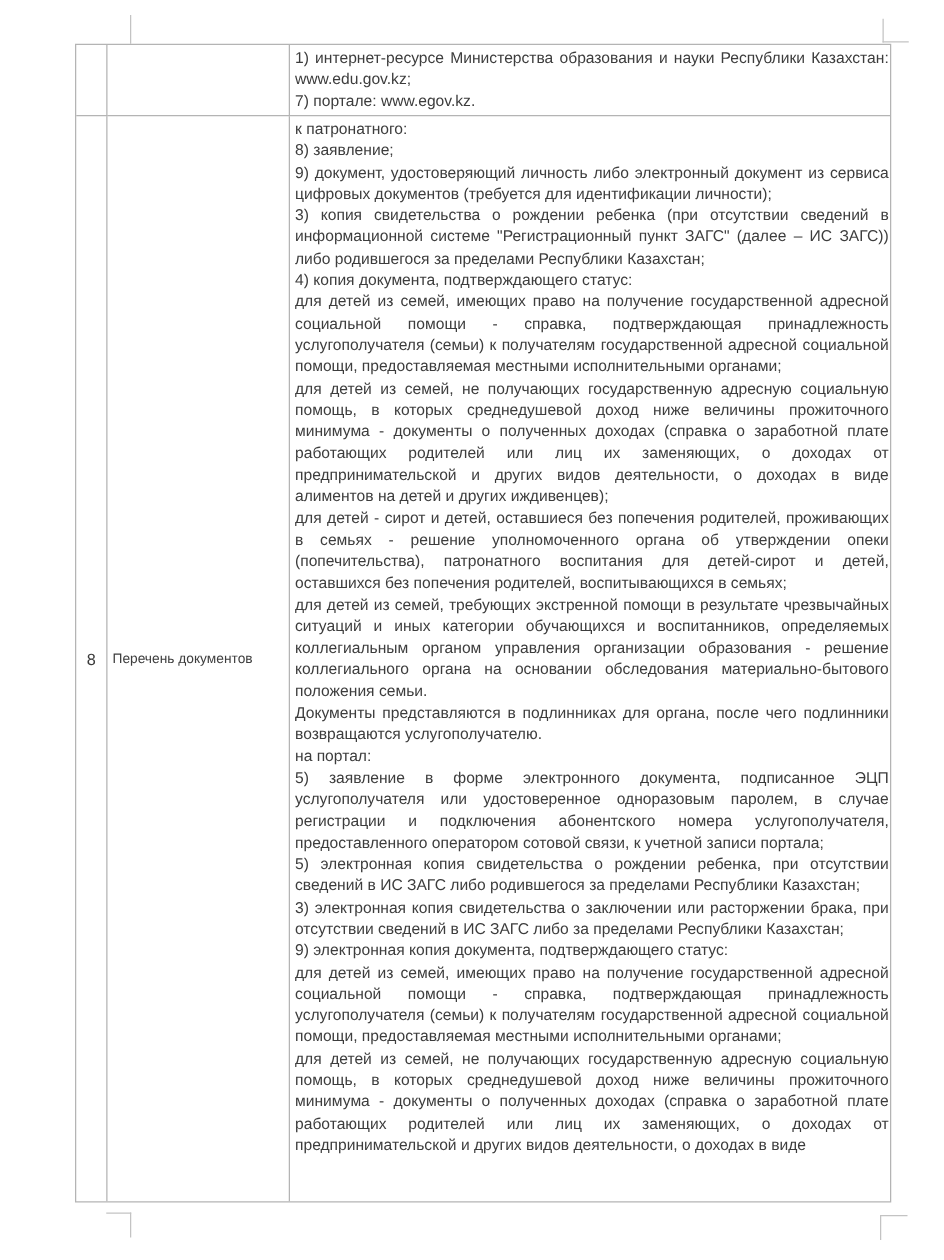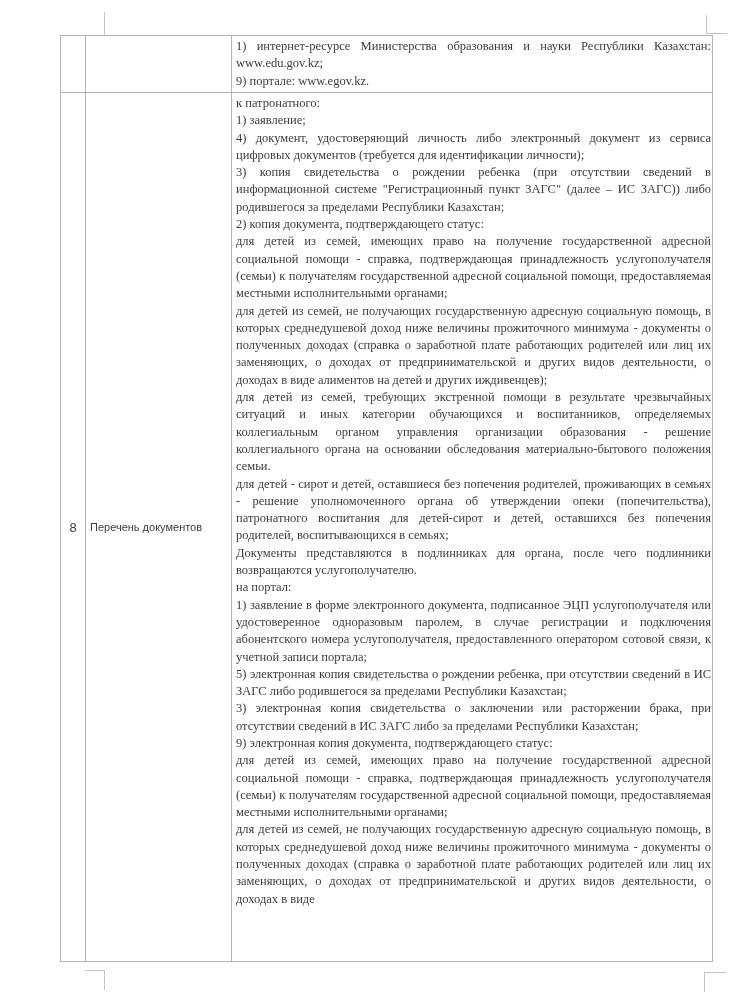--- a/index.html
+++ b/index.html
@@ -64,21 +64,20 @@
     display: flex;
     align-items: center;
     padding-left: 4px;
     font-size: 11px;
   }
   .cell-content {
     padding: 2px 1px 2px 4px;
     font-size: 12.5px;
     line-height: 17.3px;
     text-align: justify;
-    font-family: Liberation Serif, serif;
   }
   .cell-content p.para {
     margin: 0;
     padding: 0;
   }
 </style>
 </head>
 <body>
 
 <div class="page">
@@ -87,42 +86,42 @@
   <div class="mark mark-tr"></div>
   <div class="mark mark-bl"></div>
   <div class="mark mark-br"></div>
 
   <div class="doc-table">
 
     <div class="cell col-divider row-divider cell-number"></div>
     <div class="cell col-divider row-divider cell-label"></div>
     <div class="cell row-divider cell-content">
         <p class="para">1) интернет-ресурсе Министерства образования и науки Республики Казахстан: www.edu.gov.kz;</p>
-        <p class="para">9) портале: www.egov.kz.</p>
+        <p class="para">7) портале: www.egov.kz.</p>
       </div>
 
     <div class="cell col-divider cell-number">
       <span>8</span>
     </div>
     <div class="cell col-divider cell-label">
       <span>Перечень документов</span>
     </div>
     <div class="cell cell-content">
         <p class="para">к патронатного:</p>
-        <p class="para">1) заявление;</p>
-        <p class="para">4) документ, удостоверяющий личность либо электронный документ из сервиса цифровых документов (требуется для идентификации личности);</p>
+        <p class="para">8) заявление;</p>
+        <p class="para">9) документ, удостоверяющий личность либо электронный документ из сервиса цифровых документов (требуется для идентификации личности);</p>
         <p class="para">3) копия свидетельства о рождении ребенка (при отсутствии сведений в информационной системе "Регистрационный пункт ЗАГС" (далее – ИС ЗАГС)) либо родившегося за пределами Республики Казахстан;</p>
-        <p class="para">2) копия документа, подтверждающего статус:</p>
+        <p class="para">4) копия документа, подтверждающего статус:</p>
         <p class="para">для детей из семей, имеющих право на получение государственной адресной социальной помощи - справка, подтверждающая принадлежность услугополучателя (семьи) к получателям государственной адресной социальной помощи, предоставляемая местными исполнительными органами;</p>
         <p class="para">для детей из семей, не получающих государственную адресную социальную помощь, в которых среднедушевой доход ниже величины прожиточного минимума - документы о полученных доходах (справка о заработной плате работающих родителей или лиц их заменяющих, о доходах от предпринимательской и других видов деятельности, о доходах в виде алиментов на детей и других иждивенцев);</p>
+        <p class="para">для детей - сирот и детей, оставшиеся без попечения родителей, проживающих в семьях - решение уполномоченного органа об утверждении опеки (попечительства), патронатного воспитания для детей-сирот и детей, оставшихся без попечения родителей, воспитывающихся в семьях;</p>
         <p class="para">для детей из семей, требующих экстренной помощи в результате чрезвычайных ситуаций и иных категории обучающихся и воспитанников, определяемых коллегиальным органом управления организации образования - решение коллегиального органа на основании обследования материально-бытового положения семьи.</p>
-        <p class="para">для детей - сирот и детей, оставшиеся без попечения родителей, проживающих в семьях - решение уполномоченного органа об утверждении опеки (попечительства), патронатного воспитания для детей-сирот и детей, оставшихся без попечения родителей, воспитывающихся в семьях;</p>
         <p class="para">Документы представляются в подлинниках для органа, после чего подлинники возвращаются услугополучателю.</p>
         <p class="para">на портал:</p>
-        <p class="para">1) заявление в форме электронного документа, подписанное ЭЦП услугополучателя или удостоверенное одноразовым паролем, в случае регистрации и подключения абонентского номера услугополучателя, предоставленного оператором сотовой связи, к учетной записи портала;</p>
+        <p class="para">5) заявление в форме электронного документа, подписанное ЭЦП услугополучателя или удостоверенное одноразовым паролем, в случае регистрации и подключения абонентского номера услугополучателя, предоставленного оператором сотовой связи, к учетной записи портала;</p>
         <p class="para">5) электронная копия свидетельства о рождении ребенка, при отсутствии сведений в ИС ЗАГС либо родившегося за пределами Республики Казахстан;</p>
         <p class="para">3) электронная копия свидетельства о заключении или расторжении брака, при отсутствии сведений в ИС ЗАГС либо за пределами Республики Казахстан;</p>
         <p class="para">9) электронная копия документа, подтверждающего статус:</p>
         <p class="para">для детей из семей, имеющих право на получение государственной адресной социальной помощи - справка, подтверждающая принадлежность услугополучателя (семьи) к получателям государственной адресной социальной помощи, предоставляемая местными исполнительными органами;</p>
         <p class="para">для детей из семей, не получающих государственную адресную социальную помощь, в которых среднедушевой доход ниже величины прожиточного минимума - документы о полученных доходах (справка о заработной плате работающих родителей или лиц их заменяющих, о доходах от предпринимательской и других видов деятельности, о доходах в виде</p>
       </div>
 
   </div>
 </div>
 

